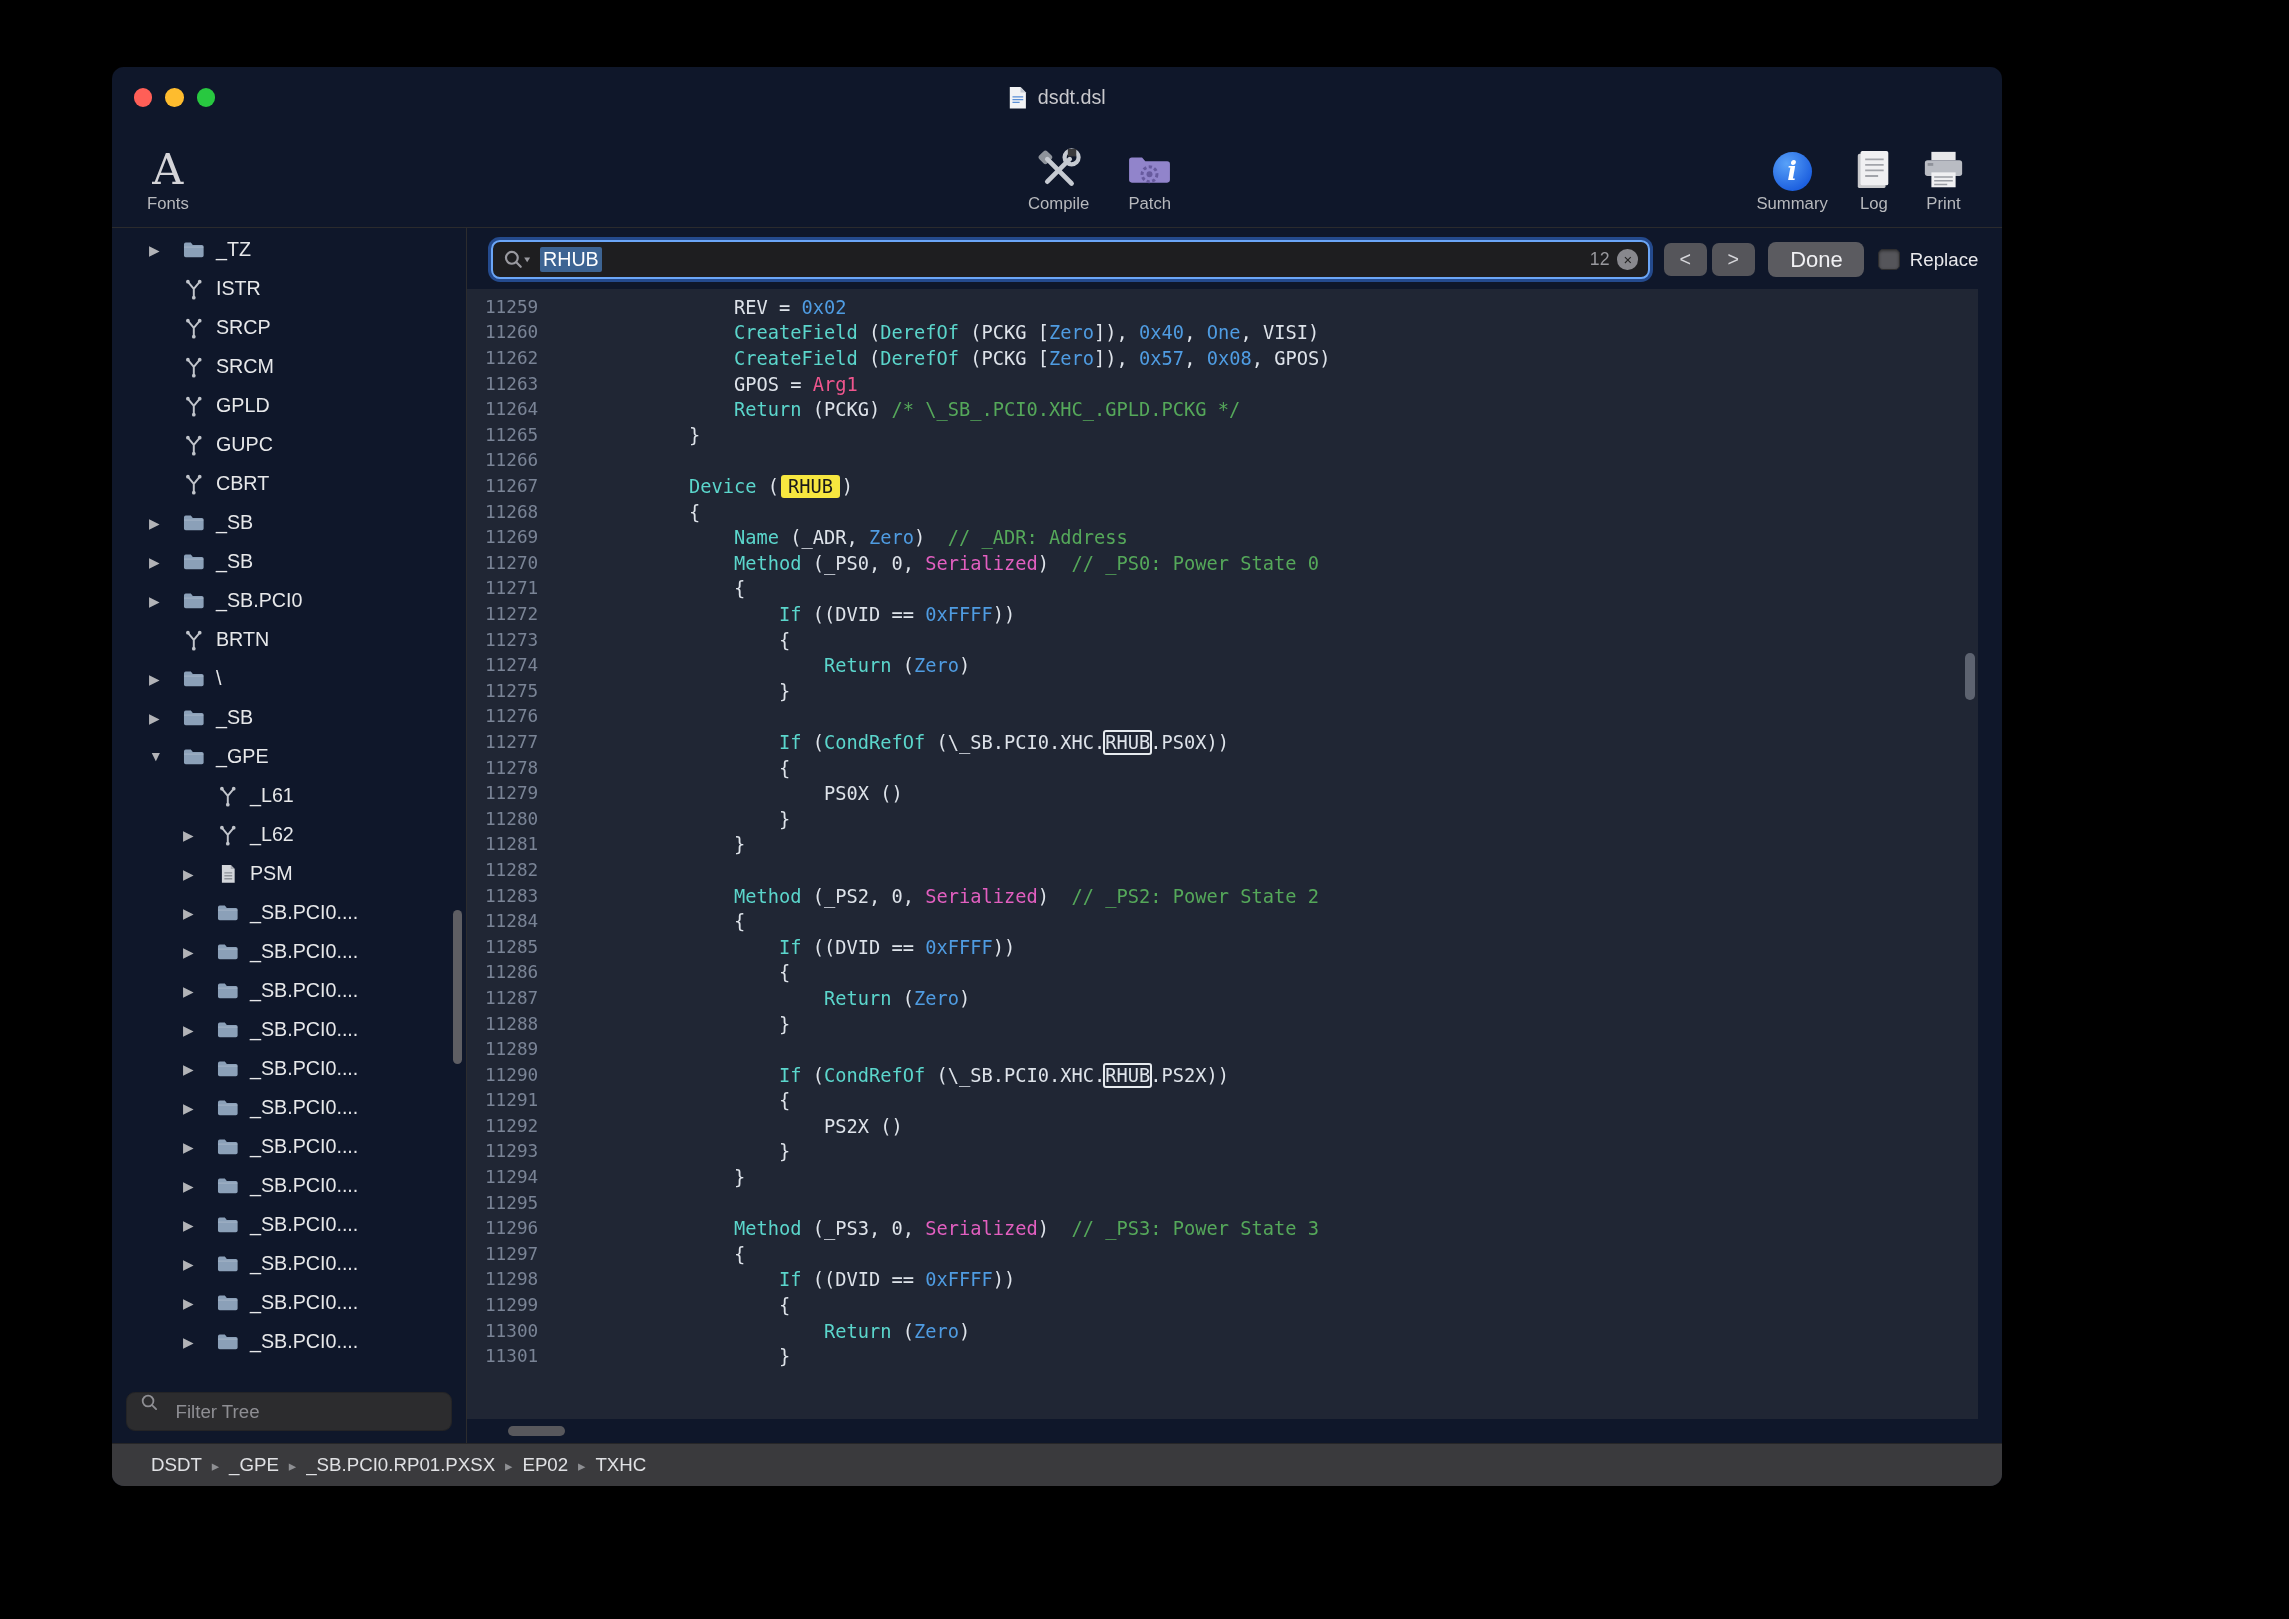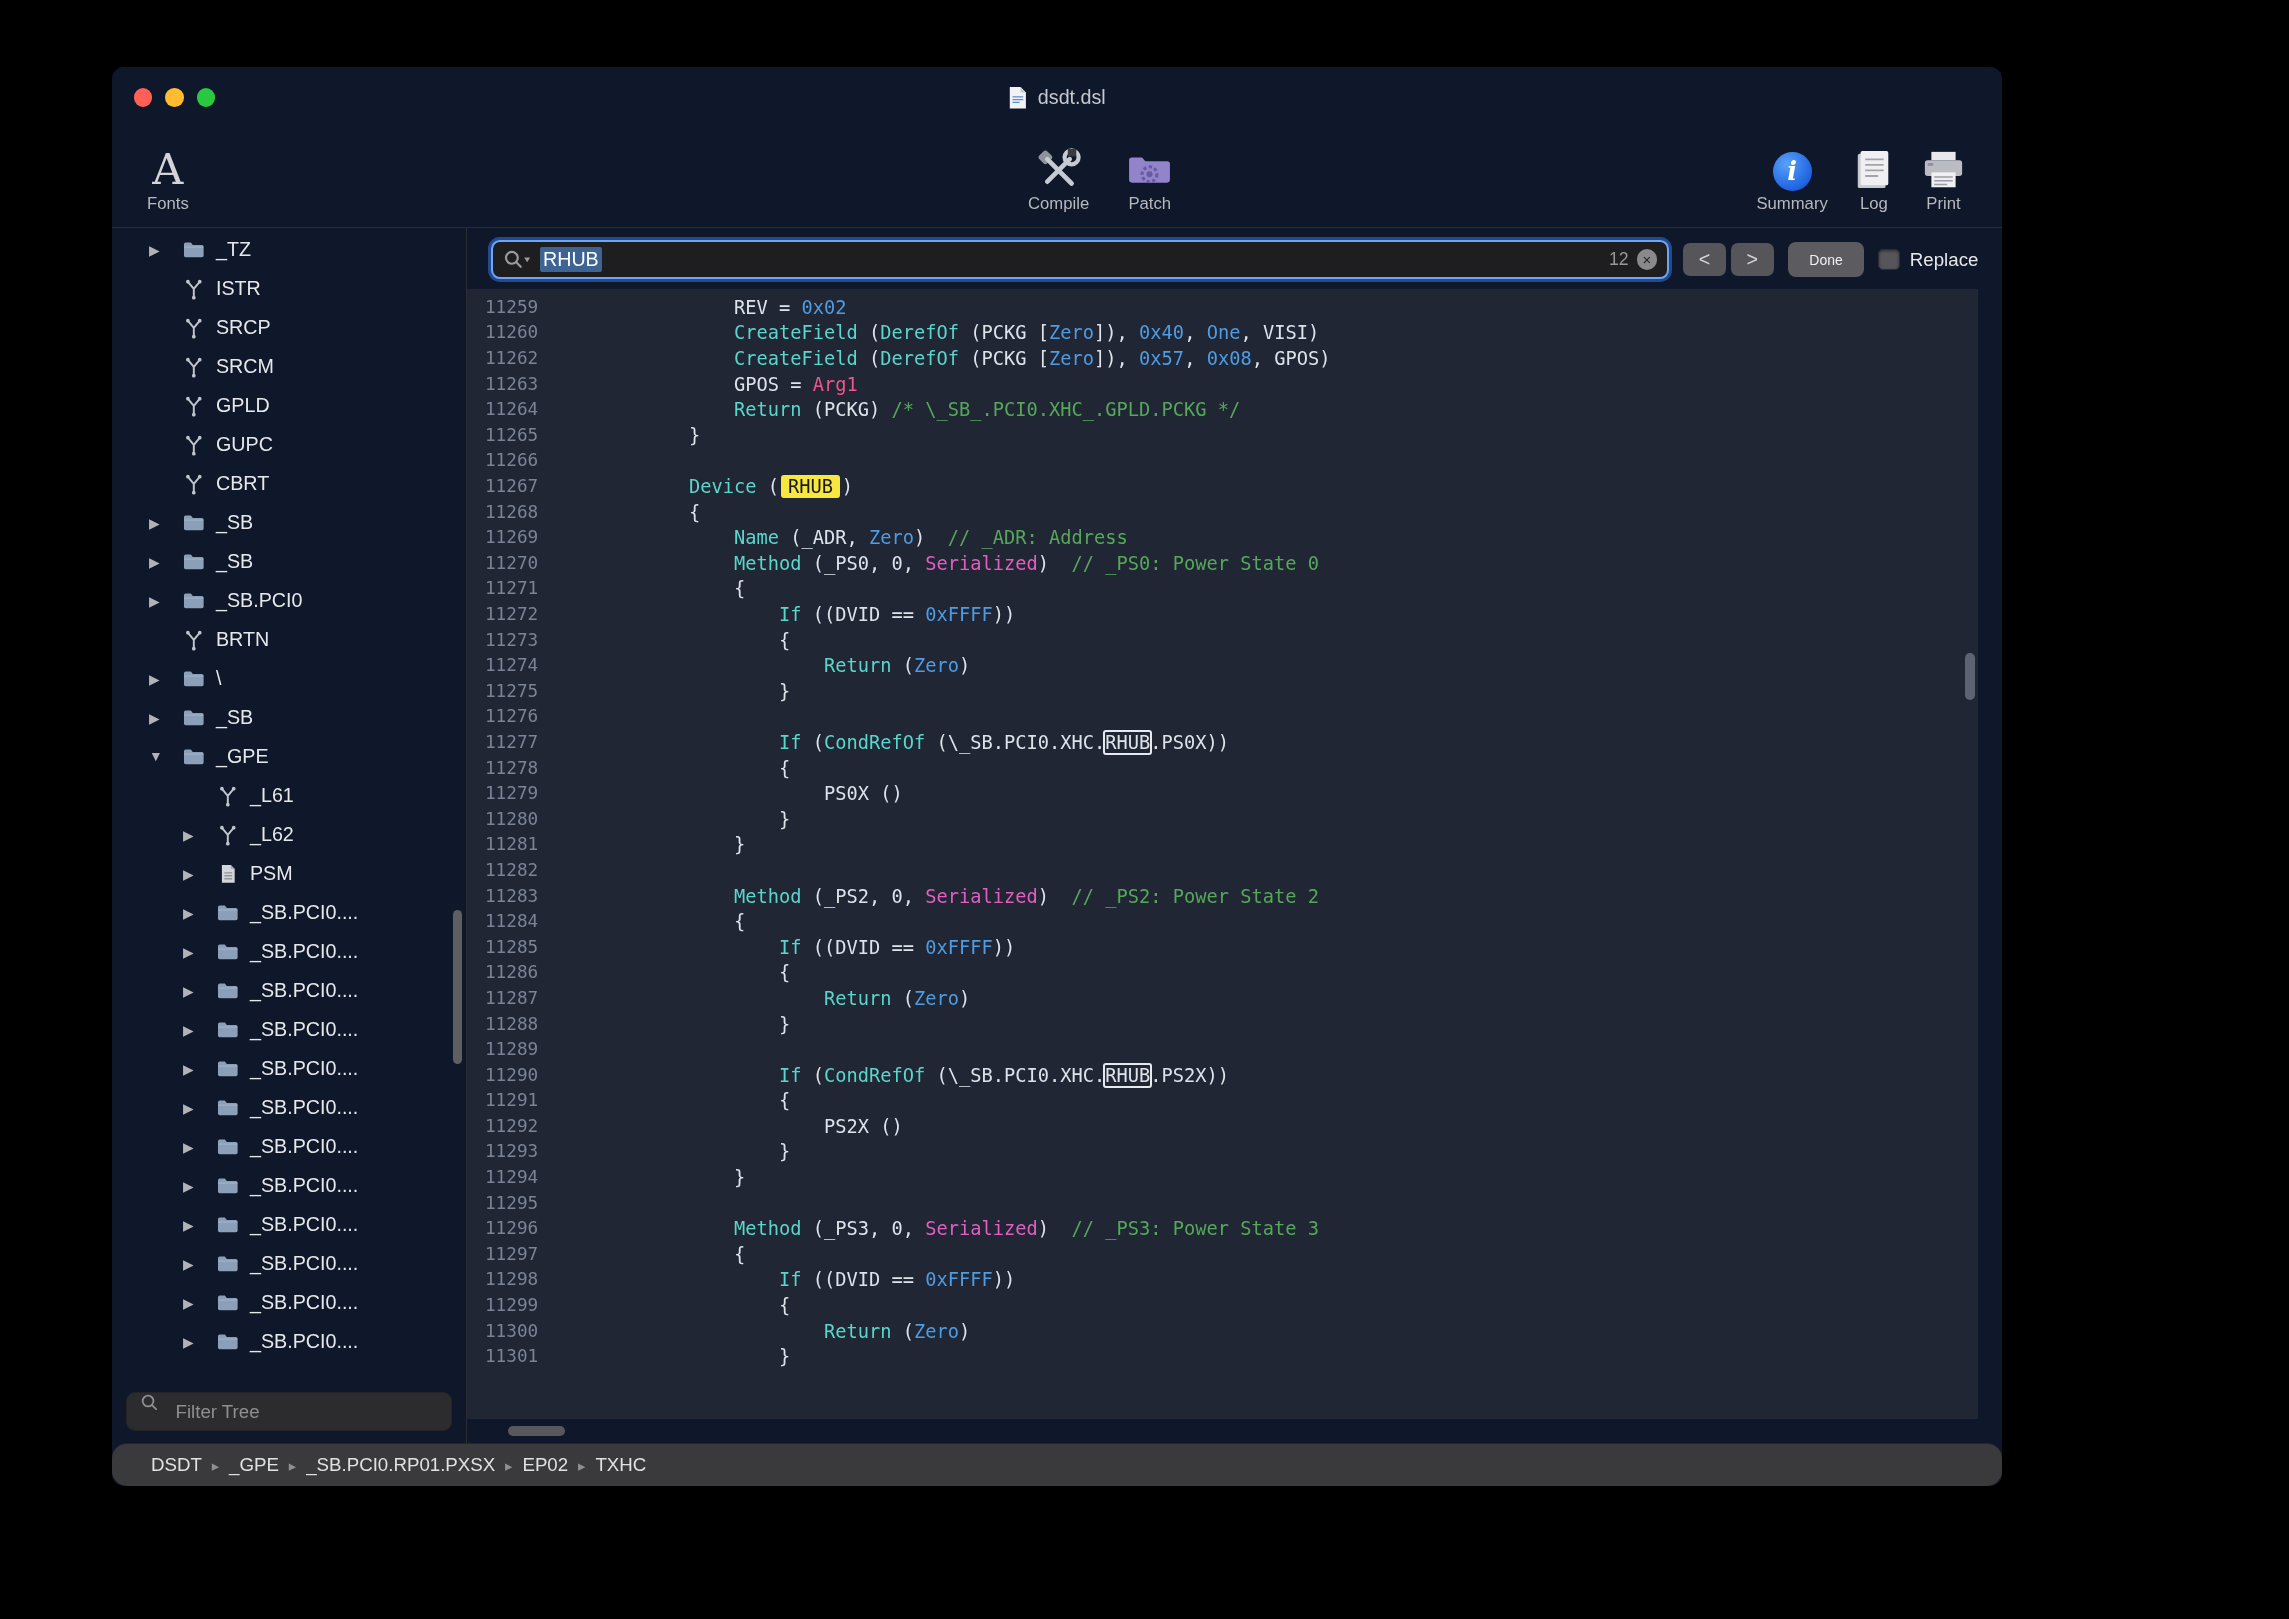--- a/index.html
+++ b/index.html
@@ -50,21 +50,21 @@
   .search-field{flex:1;height:39px;background:#1e1e20;border-radius:8.9px;
     border:2px solid var(--accent-focus,#6ba6f7);box-shadow:0 0 0 3px rgba(58,125,240,.5);
     display:flex;align-items:center;padding:0 9.9px;gap:7.9px;}
   .query{color:#fff;font-size:19.7px;background:#3d6493;padding:1px 3px;border-radius:2px;}
   .match-count{margin-left:auto;color:#98989d;font-size:17.7px;}
   .clear-btn{width:20.7px;height:20.7px;border-radius:50%;background:#88888d;color:#222;
     display:flex;align-items:center;justify-content:center;font-size:14.8px;flex:none;}
   .navpair{display:flex;gap:4.9px;}
   .navbtn{width:43px;height:33px;background:#55555a;border-radius:6.9px;color:#d6d6da;font-size:19.7px;
     display:flex;align-items:center;justify-content:center;}
-  .done-btn{height:35px;background:#5b5b60;border-radius:7.9px;color:#f0f0f3;font-size:14px;
+  .done-btn{height:35px;background:#5b5b60;border-radius:7.9px;color:#f0f0f3;font-size:22px;
     display:flex;align-items:center;justify-content:center;padding:0 21.7px;}
   .replace-wrap{display:flex;align-items:center;gap:9.9px;}
   .checkbox{width:21.7px;height:21.7px;background:#55555a;border-radius:4.9px;border:1px solid #2e2e30;
     box-shadow:inset 0 1px 3px rgba(0,0,0,.45);}
   .replace-label{color:#e8e8eb;font-size:18.7px;}
   
   .editor{flex:1;background:var(--editor-bg,#202634);position:relative;overflow:hidden;
     font-family:"DejaVu Sans Mono","Liberation Mono",monospace;font-size:18.7px;line-height:25.6px;padding-top:5.9px;}
   .cl{display:flex;white-space:pre;}
   .ln{width:87px;flex:none;text-align:right;padding-right:15.8px;color:#7a8496;font-size:17.7px;}
@@ -75,21 +75,21 @@
   .sg-a{color:var(--arg,#f0568e);}
   .sg-s{color:var(--serialized,#e25fc0);}
   .sg-c{color:var(--comment,#55a85a);}
   .sg-hlc{background:var(--find-highlight,#f7e73f);color:#1a1a1a;border-radius:3px;padding:1px 6.9px;margin:0 2px;}
   .sg-hlo{outline:2px solid #e6eaee;border-radius:1px;}
   .vthumb{position:absolute;right:3.9px;top:364px;width:9.9px;height:47px;border-radius:4.9px;background:#5d6370;}
   .hstrip{height:23.6px;flex:none;position:relative;}
   .hthumb{position:absolute;left:41px;top:6.9px;width:57px;height:9.9px;border-radius:4.9px;background:#58585c;}
   
   .statusbar{height:43px;flex:none;background:#3a3a3d;border-top:1px solid #262628;
-    display:flex;align-items:center;padding-left:39px;gap:9.9px;font-size:18.7px;border-radius:15px;}
+    display:flex;align-items:center;padding-left:39px;gap:9.9px;font-size:18.7px;}
   .bitem{color:#e0e1e4;}
   .bsep{color:#8e8f93;font-size:14.8px;}
 </style>
 </head>
 <body>
 
 <svg width="0" height="0" style="position:absolute" aria-hidden="true">
   <symbol id="i-folder" viewBox="0 0 24 24">
     <path d="M2 6.5q0-1.8 1.8-1.8h5.2l2 2.4h9.2q1.8 0 1.8 1.8v9q0 1.8-1.8 1.8H3.8Q2 19.7 2 17.9z" fill="#8ba0b8"></path>
     <path d="M2 8.6h20v1.2H2z" fill="rgba(255,255,255,.18)"></path>

